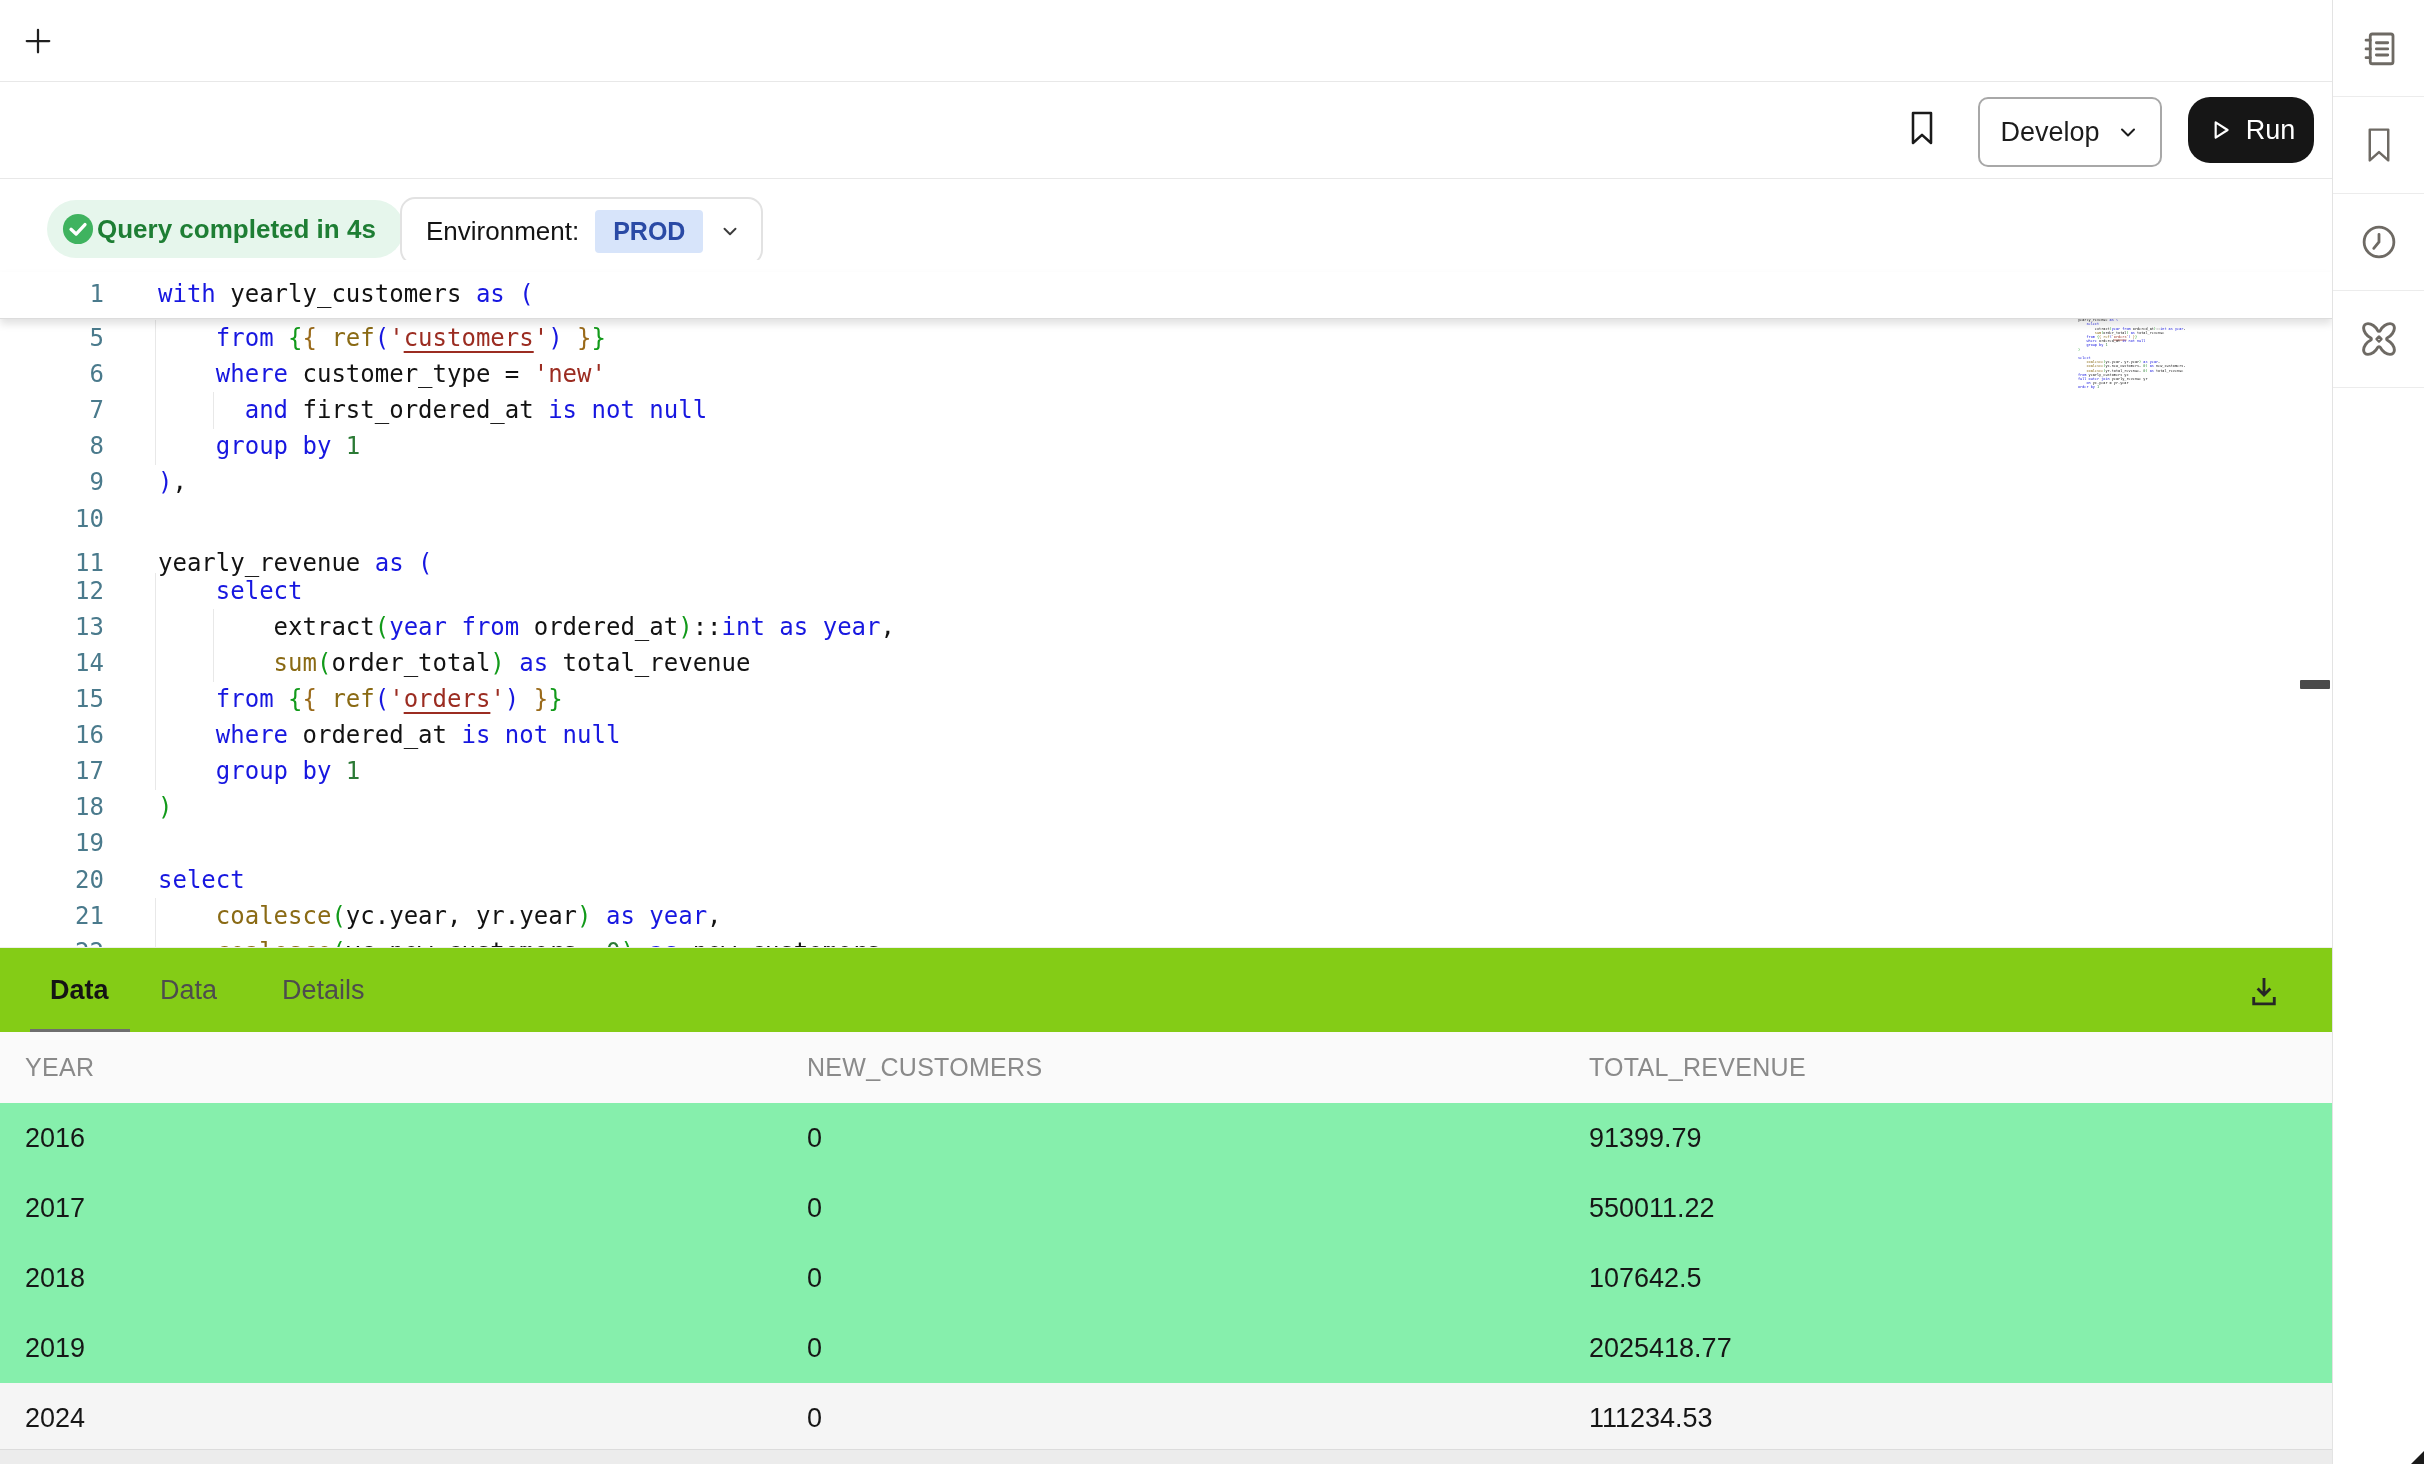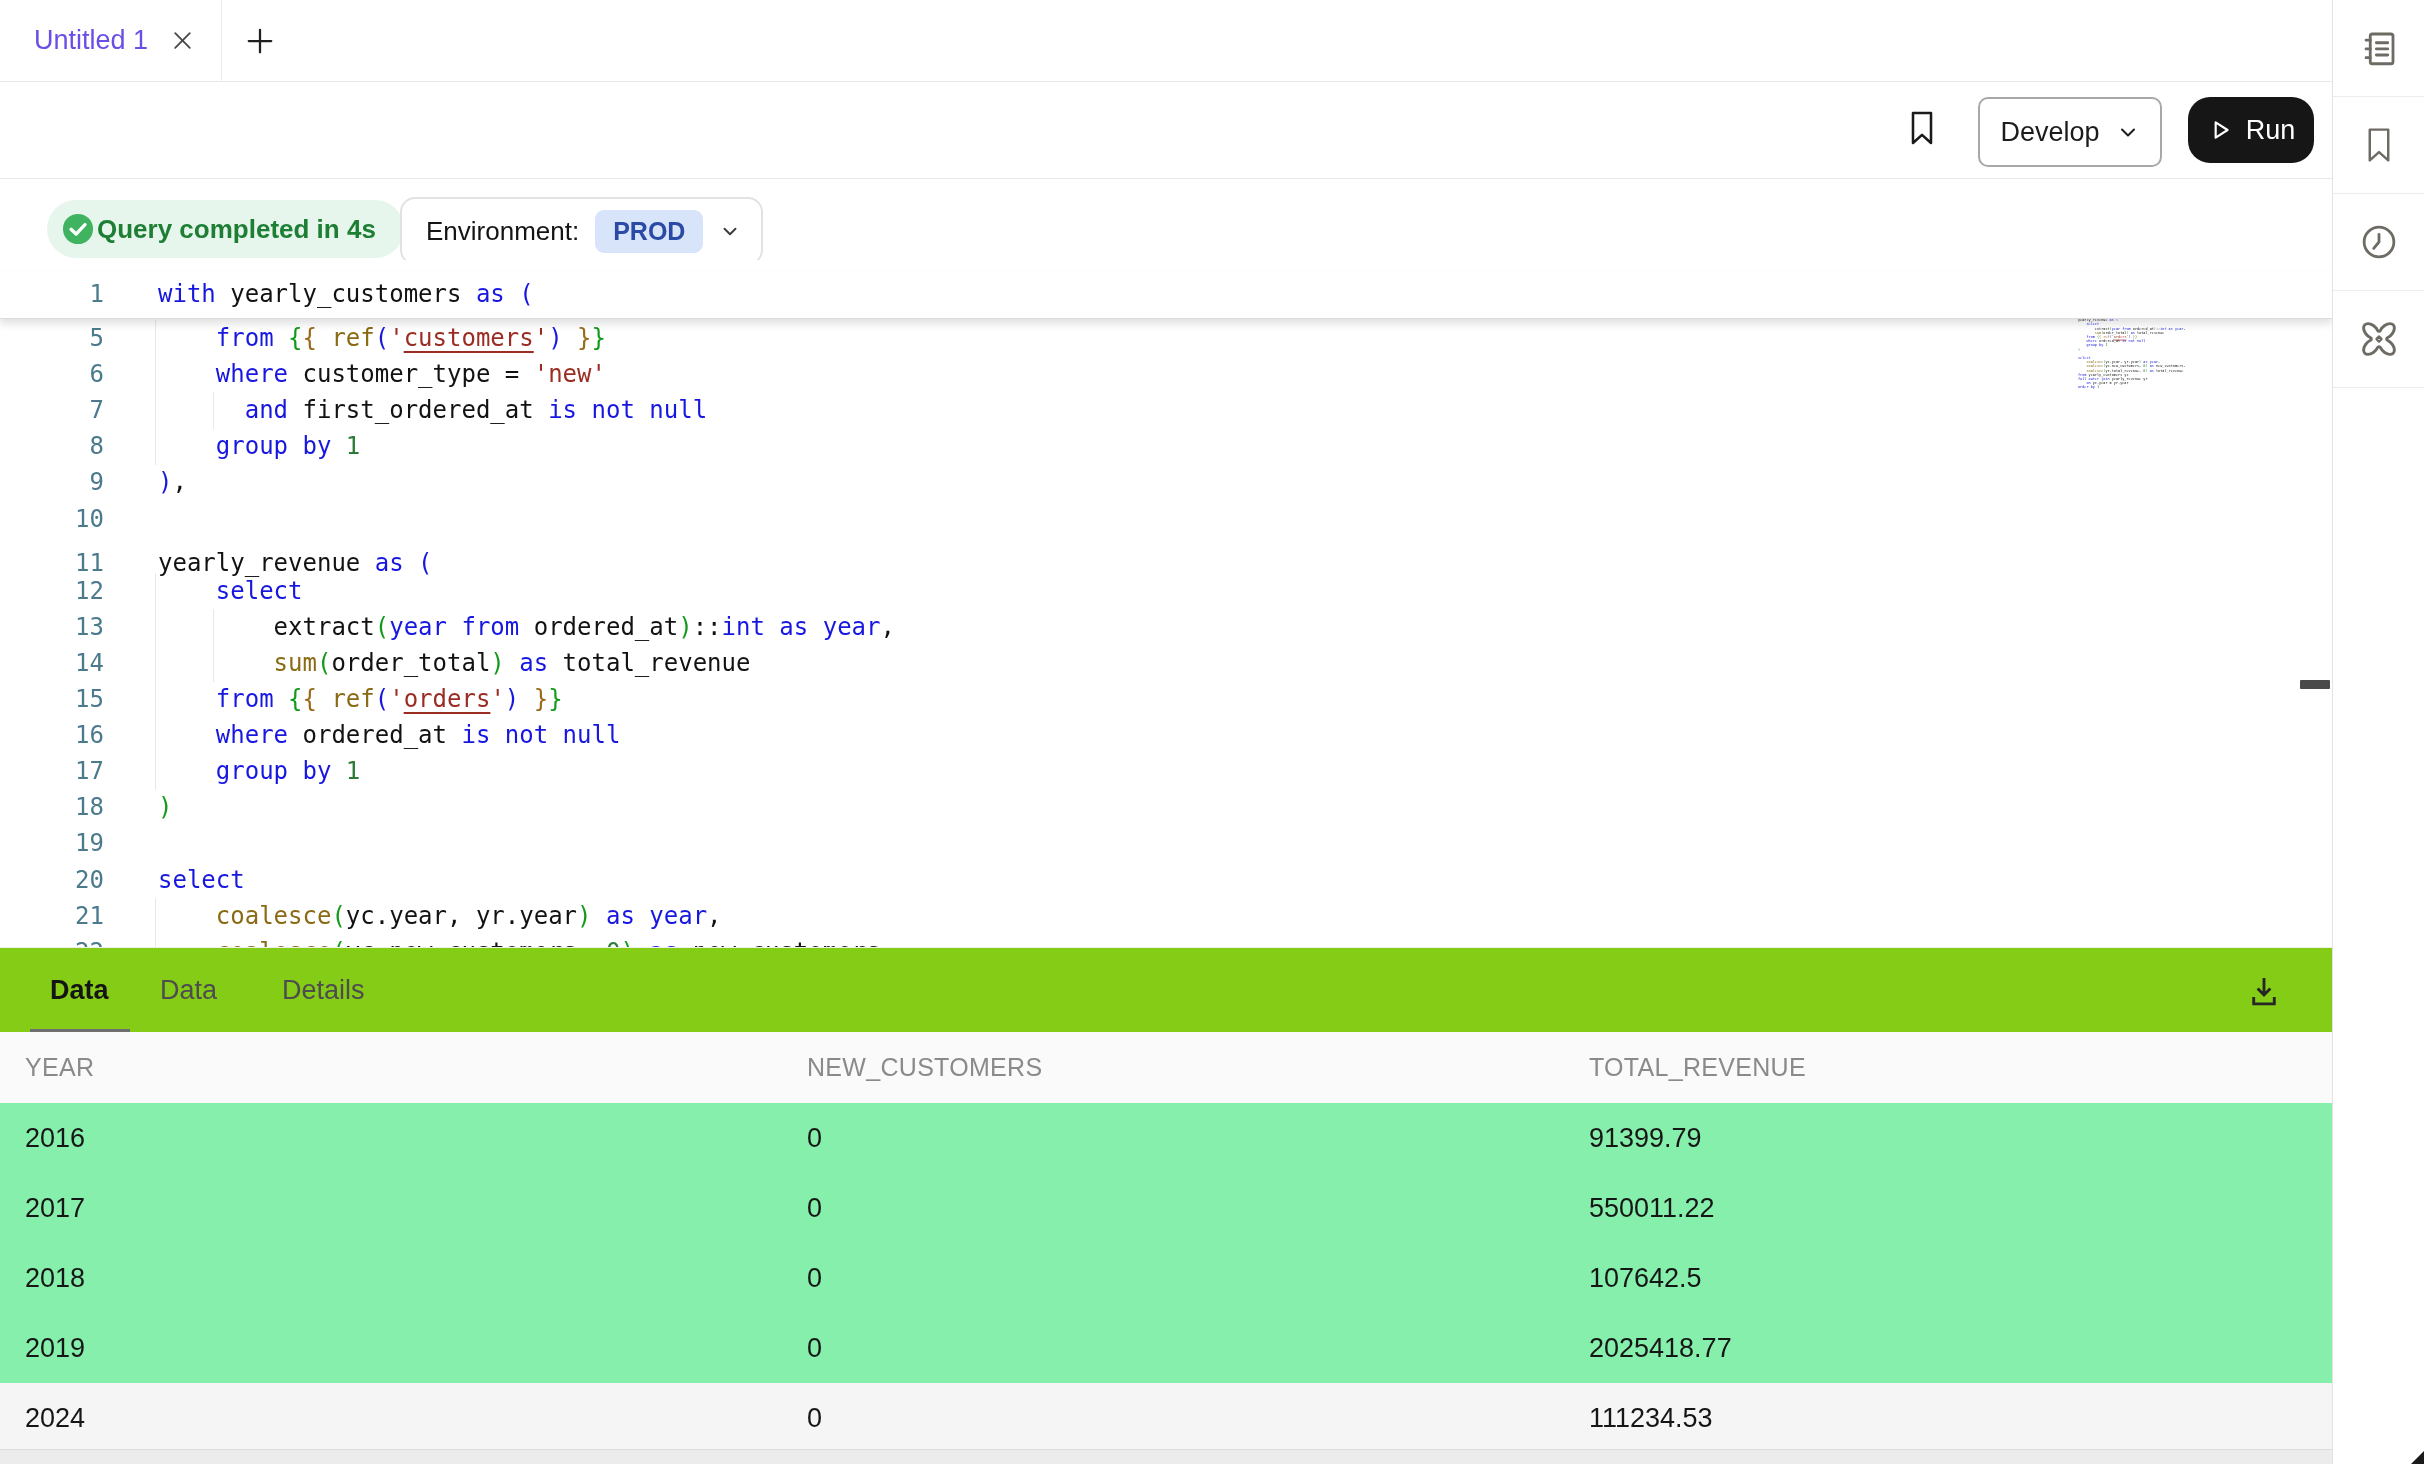--- a/index.html
+++ b/index.html
@@ -17,21 +17,21 @@
   
   .toolbar{position:absolute;left:0;top:82px;width:2332px;height:96px;border-bottom:1px solid #e8e8e8;background:#fff;}
   .bookmark-btn{position:absolute;left:1898px;top:14px;width:48px;height:64px;display:flex;align-items:center;justify-content:center;}
   .develop-btn{position:absolute;left:1978px;top:15px;width:180px;height:66px;border:2px solid #a8a8a8;border-radius:10px;background:#fff;display:flex;align-items:center;justify-content:center;gap:16px;font-size:27px;color:#1c1c1c;}
   .run-btn{position:absolute;left:2188px;top:15px;width:126px;height:66px;border-radius:22px;background:#161616;color:#fff;display:flex;align-items:center;justify-content:center;gap:13px;font-size:27px;font-weight:500;}
   
   .status-pill{position:absolute;left:47px;top:200px;height:58px;border-radius:29px;background:#e6f6ec;display:flex;align-items:center;padding:0 28px 0 12px;}
   .status-pill .txt{color:#1e7e34;font-size:26px;font-weight:600;}
   .env-box{position:absolute;left:400px;top:197px;height:64px;border:2px solid #e2e2e2;border-radius:15px;background:#fff;display:flex;align-items:center;gap:16px;padding:0 20px 0 24px;}
   .env-box .lbl{color:#141414;font-size:26px;}
-  .env-chip{background:#d7e4fa;color:#2a4aa5;font-size:25px;font-weight:600;border-radius:9px;padding:7px 18px;}
+  .env-chip{background:#d7e4fa;color:#2a4aa5;font-size:25px;font-weight:600;border-radius:4px;padding:7px 18px;}
   
   .editor{position:absolute;left:0;top:260px;width:2332px;height:687px;overflow:hidden;background:#fff;}
   .code-line{position:absolute;left:0;right:0;height:37px;white-space:pre;font-family:"DejaVu Sans Mono", monospace;font-size:24px;line-height:36px;}
   .lnum{position:absolute;left:0;top:0;width:104px;text-align:right;color:#4a7a8c;}
   .ltxt{position:absolute;left:158px;top:0;}
   .iguide{position:absolute;top:0;bottom:0;width:1px;background:#e8e8e8;}
   .sticky{position:absolute;left:0;top:12px;right:0;height:46px;background:#fff;border-bottom:1px solid #dcdcdc;box-shadow:0 5px 8px rgba(0,0,0,.12);z-index:5;}
   .sticky .code-line{height:46px;line-height:44px;}
   .kw{color:#1717e0}.tx{color:#121212}.st{color:#9b2c21}
   .lk{color:#9b2c21;text-decoration:underline;text-decoration-thickness:2px;text-underline-offset:5px;}
@@ -56,28 +56,20 @@
   
   .sidebar{position:absolute;left:2332px;top:0;width:92px;height:1464px;background:#fff;border-left:1px solid #e3e3e3;}
   .side-cell{width:100%;height:96px;border-bottom:1px solid #ececec;display:flex;align-items:center;justify-content:center;}
   .corner-grip{position:absolute;right:0;bottom:0;width:0;height:0;border-left:14px solid transparent;border-bottom:14px solid #1a1a1a;}
   svg{display:block;}
 </style>
 </head>
 <body>
 
 <div class="tabbar">
-  <div class="file-tab">
-    <span class="t-label">Untitled 1</span>
-    <span class="t-close">
-      <svg width="25" height="25" viewBox="0 0 24 24" fill="none" stroke="#4a4a4a" stroke-width="1.8" stroke-linecap="round">
-          <path d="M5 5 L19 19 M19 5 L5 19"></path>
-        </svg>
-    </span>
-  </div>
   <div class="newtab-btn">
     <span>
       <svg width="30" height="30" viewBox="0 0 24 24" fill="none" stroke="#1f1f1f" stroke-width="1.8" stroke-linecap="round">
           <path d="M12 3 V21 M3 12 H21"></path>
         </svg>
     </span>
   </div>
 </div>
 
 <div class="toolbar">

